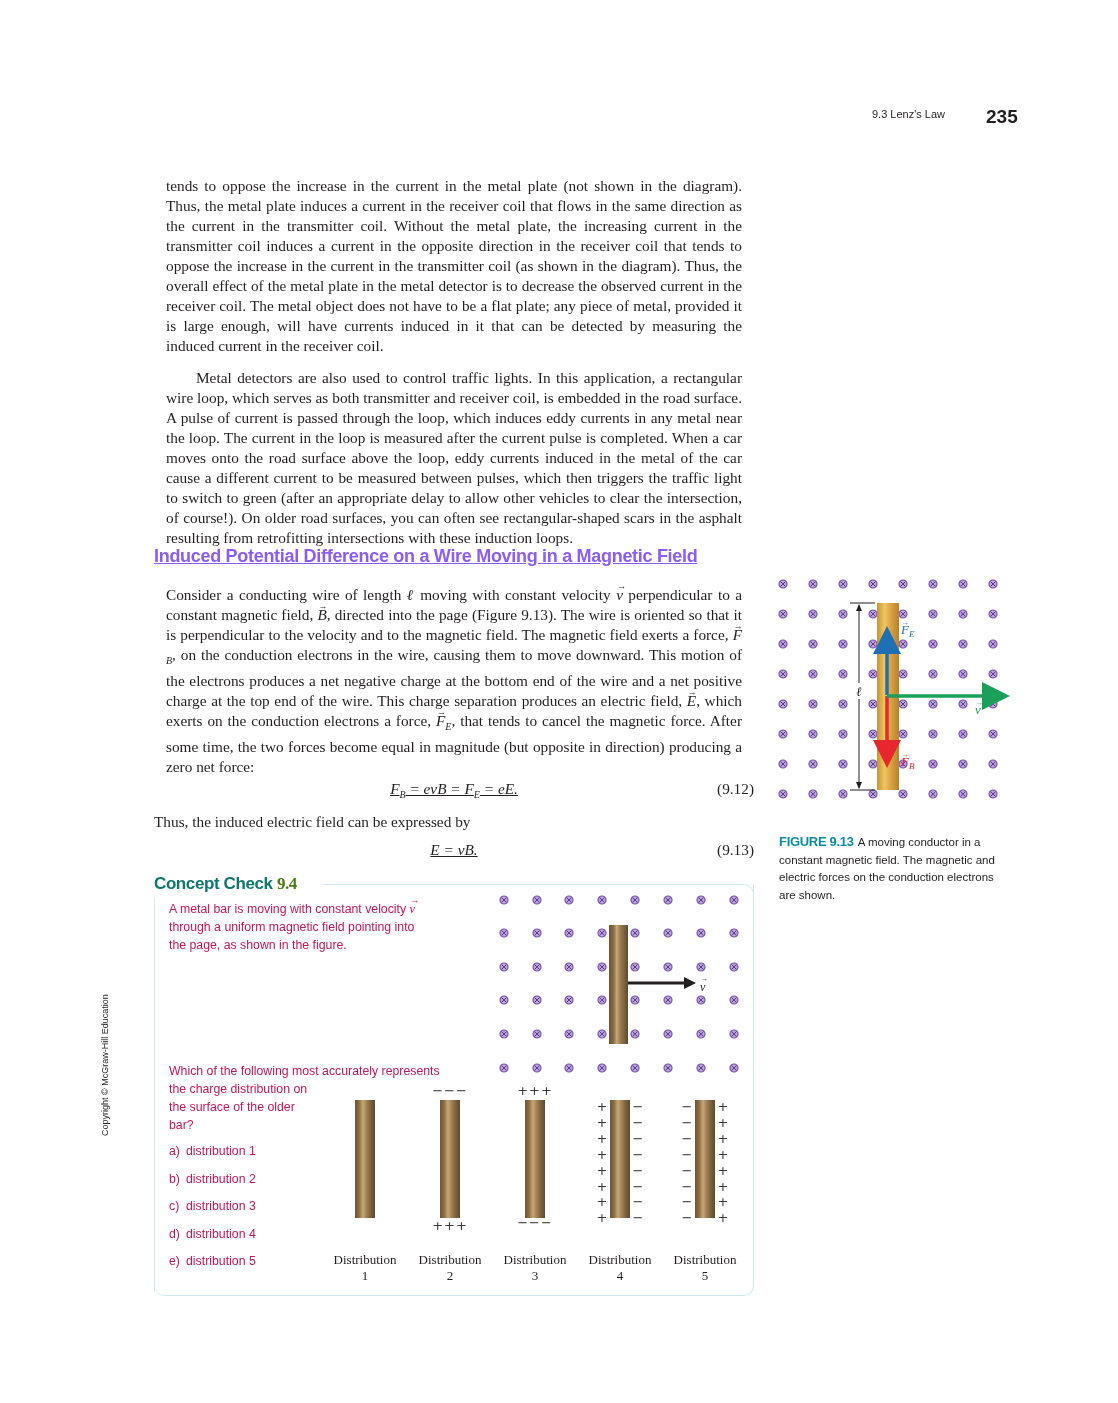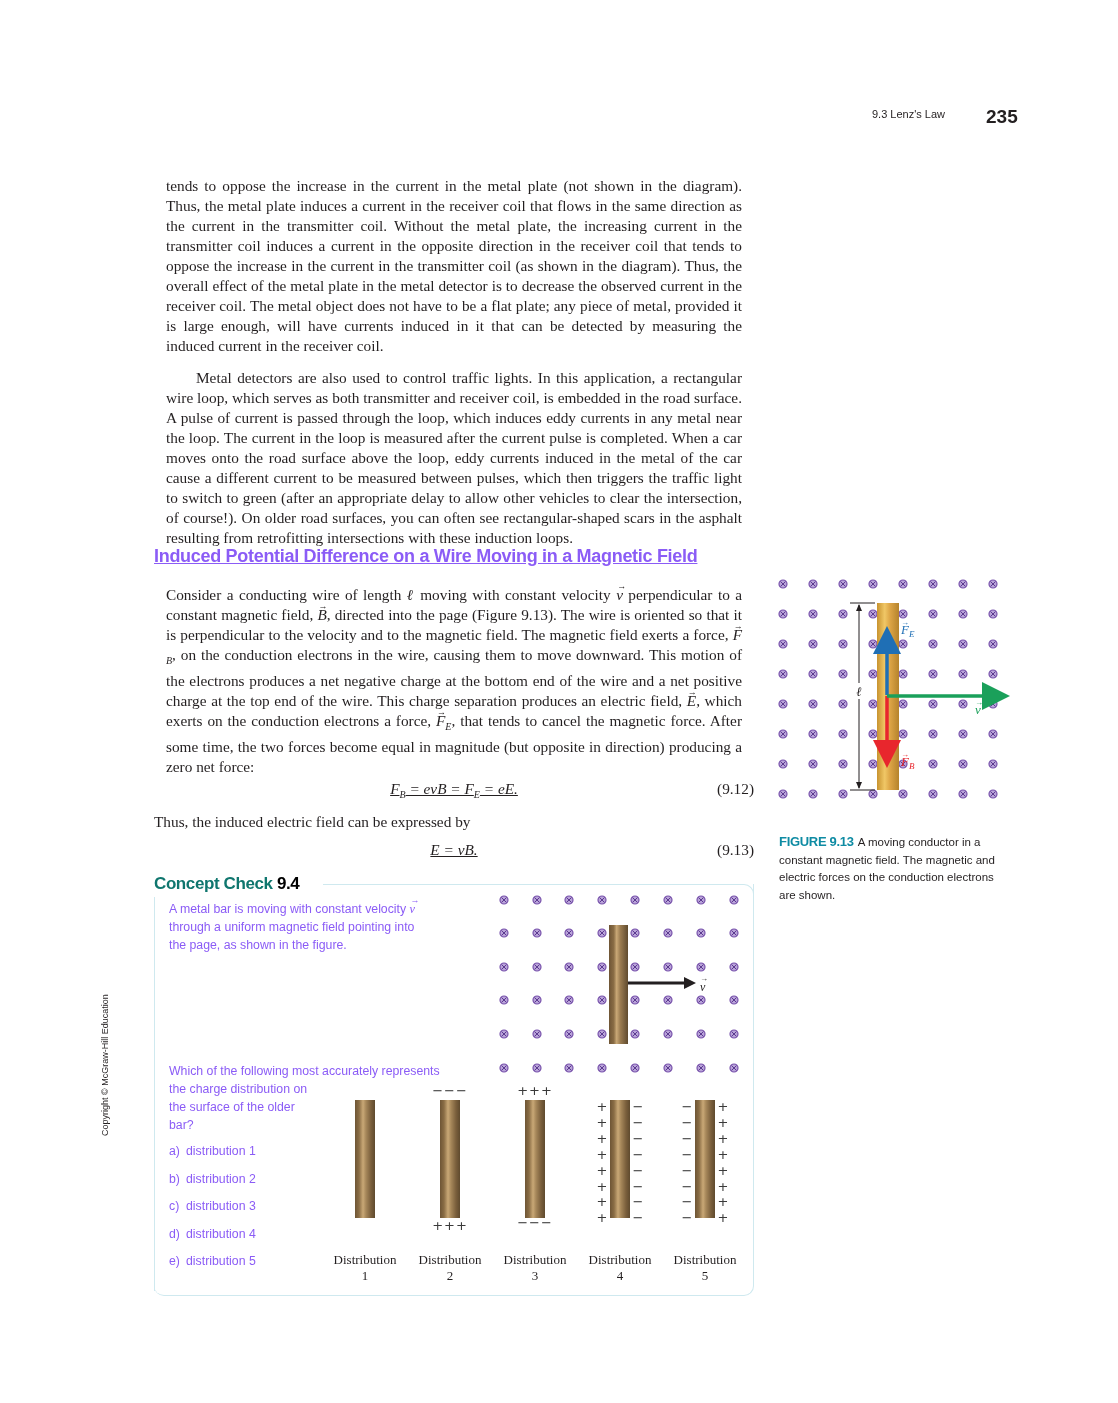--- a/index.html
+++ b/index.html
@@ -32,28 +32,28 @@
   sub { font-size: 10px; font-style: italic; }
 
   
   .fig913 { position: absolute; left: 770px; top: 568px; width: 250px; height: 240px; }
   .fig-caption { position: absolute; left: 779px; top: 809px; width: 230px; font-family: "Liberation Sans", sans-serif; font-size: 11.5px; line-height: 17.5px; color: #231f20; margin-top: 24px; }
   .fig-caption .fig-label { color: #0e8ba3; font-weight: bold; font-size: 13px; letter-spacing: -0.3px; margin-right: 4px; }
 
   
   .cc-title { position: absolute; top: 874px; left: 154px; font-family: "Liberation Sans", sans-serif; font-weight: bold; font-size: 17px; letter-spacing: -0.4px; }
   .cc-title .cc-word { color: #0f766e; }
-  .cc-title .cc-num { color: #000000; }
+  .cc-title .cc-num { color: #4d7c0f; font-family: Liberation Serif, serif; }
   .cc-box { position: absolute; left: 154px; top: 884px; width: 600px; height: 412px; border: 1.5px solid #cfe9ef; border-top: none; border-radius: 0 0 10px 10px; }
   .cc-topline { position: absolute; top: 884px; left: 323px; width: 421px; border-top: 1.5px solid #cfe9ef; }
   .cc-topcorner { position: absolute; top: 884px; left: 742px; width: 12px; height: 12px; border-top: 1.5px solid #cfe9ef; border-right: 1.5px solid #cfe9ef; border-radius: 0 10px 0 0; }
   .cc-leftline { position: absolute; top: 897px; left: 154px; height: 394px; border-left: 1.5px solid #cfe9ef; }
   .cc-box { border-left: none; }
 
-  .sans-sm { font-family: "Liberation Sans", sans-serif; font-size: 12.3px; line-height: 18px; color: #8b5cf6; }
+  .sans-sm { font-family: "Liberation Sans", sans-serif; font-size: 12.3px; line-height: 18px; color: #be185d; }
   .cc-prompt { position: absolute; left: 169px; top: 900px; width: 260px; }
   .cc-question { position: absolute; left: 169px; top: 1062px; width: 300px; }
   .cc-question .line { display: block; }
   .cc-options { position: absolute; left: 169px; top: 1142px; }
   .cc-option { display: block; height: 27.5px; cursor: pointer; }
   .cc-option .opt-letter { display: inline-block; width: 17px; }
 
   .fig-cc { position: absolute; left: 490px; top: 885px; width: 260px; height: 200px; }
 
   .dist-fig { position: absolute; left: 320px; top: 1080px; width: 440px; height: 200px; }

